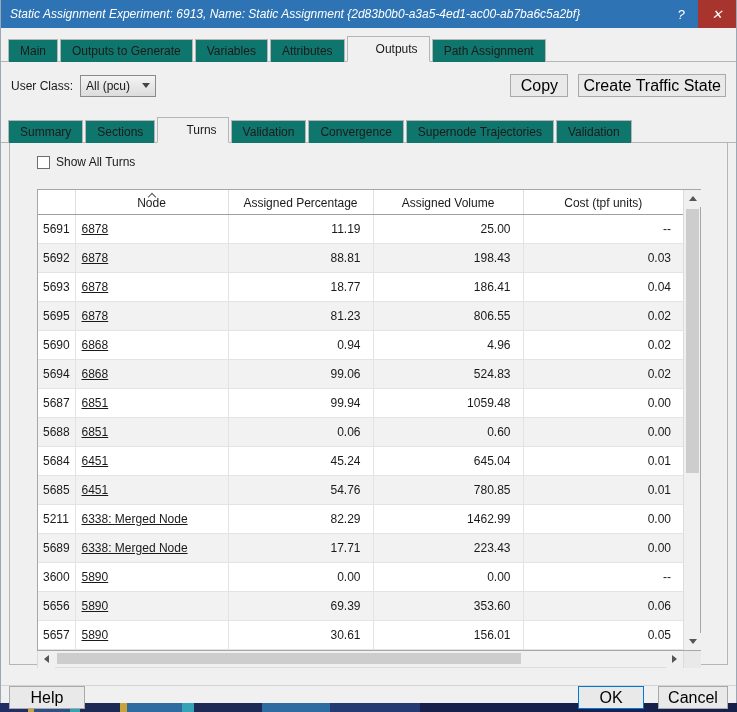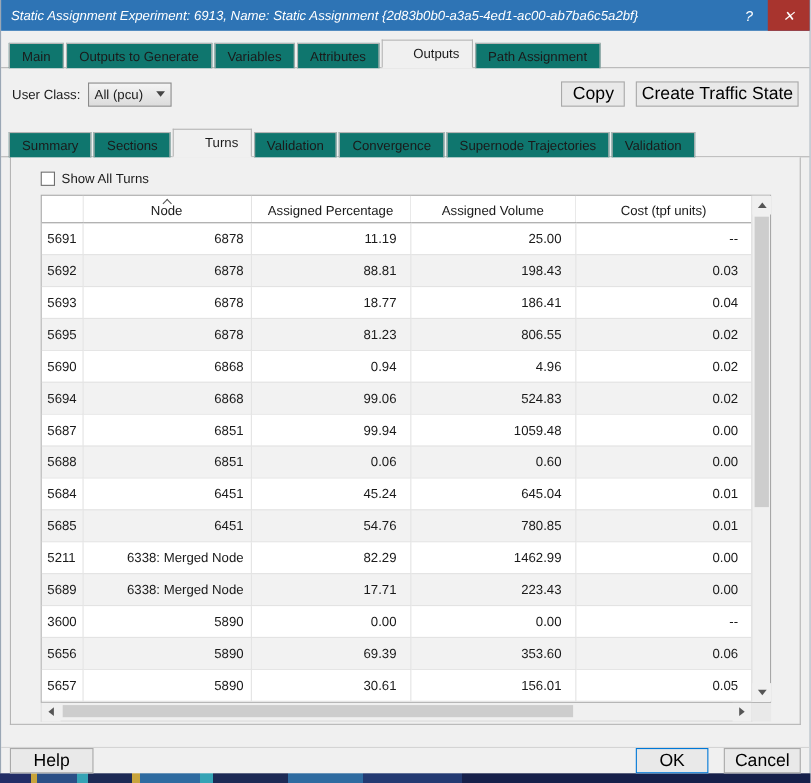--- a/index.html
+++ b/index.html
@@ -29,31 +29,31 @@
   .btn-cts { min-width: 112px; }
 
   .subtabbar { margin-top: 12px; }
 
   
   .panel { border: 1px solid #b5b5b5; border-top: none; margin: 0 8px; height: 522px; background: #f0f0f0; }
   .chkrow { display: flex; align-items: center; padding: 12px 0 8px 27px; }
   .checkbox { width: 13px; height: 13px; background: #fff; border: 1px solid #6e6e6e; margin-right: 6px; flex-shrink: 0; }
 
   
-  .table-area { margin-left: 27px; }
+  .table-area { margin-left: 27px; margin-top: 12px; }
   .table-wrap { display: flex; width: 664px; border: 1px solid #a7a7a7; background: #fff; }
   table { border-collapse: collapse; table-layout: fixed; width: 645px; font-size: 12px; }
   col.c0 { width: 37px; } col.c1 { width: 153px; } col.c2 { width: 145px; } col.c3 { width: 150px; } col.c4 { width: 160px; }
   th { font-weight: normal; height: 24px; vertical-align: bottom; padding: 2px 6px 4px 6px; text-align: center; border-right: 1px solid #e0e0e0; border-bottom: 1px solid #a0a0a0; position: relative; background: #fff; }
   th:last-child { border-right: none; }
   td { height: 29px; border-right: 1px solid #e3e3e3; border-bottom: 1px solid #e3e3e3; padding: 0 6px; background: #fff; }
   td:last-child { border-right: none; }
   tr.data-row:nth-child(even) td { background: #f2f2f2; }
   td[data-role="id"] { text-align: left; padding-left: 5px; }
-  td[data-role="node"] { text-align: right; }
+  td[data-role="node"] { text-align: left; text-decoration: underline; }
   td[data-role="pct"], td[data-role="vol"], td[data-role="cost"] { text-align: right; padding-right: 12px; }
   .sort-caret { position: absolute; top: 4px; left: 50%; width: 6px; height: 6px; border-left: 1px solid #555; border-top: 1px solid #555; transform: translateX(-50%) rotate(45deg); }
 
   
   .vscroll { width: 17px; background: #f0f0f0; display: flex; flex-direction: column; border-left: 1px solid #dcdcdc; }
   .sb-btn { width: 17px; height: 17px; display: flex; align-items: center; justify-content: center; background: #f0f0f0; flex-shrink: 0; }
   .v-track { flex: 1; position: relative; }
   .v-thumb { position: absolute; top: 2px; left: 2px; width: 13px; height: 62%; background: #cdcdcd; }
   .hscroll-row { display: flex; width: 664px; }
   .hscroll { width: 647px; height: 17px; background: #f0f0f0; display: flex; border: 1px solid #dcdcdc; border-top: none; }

